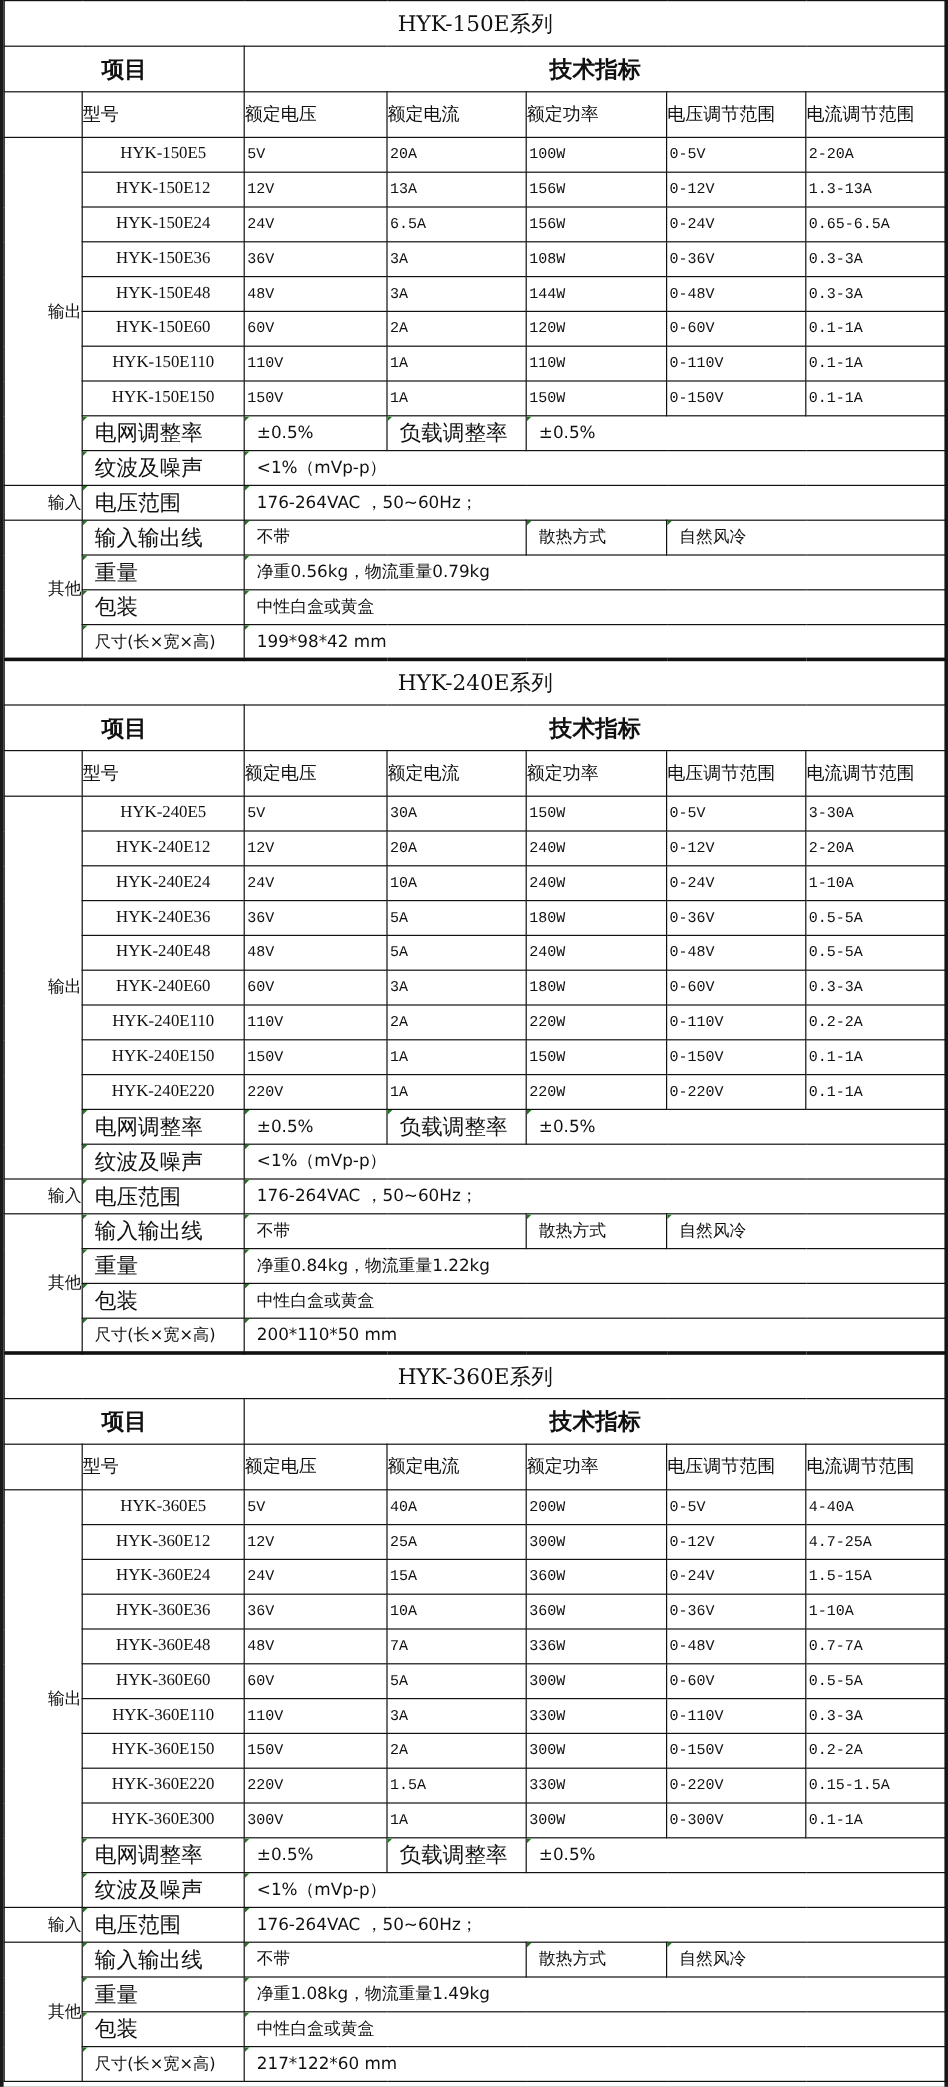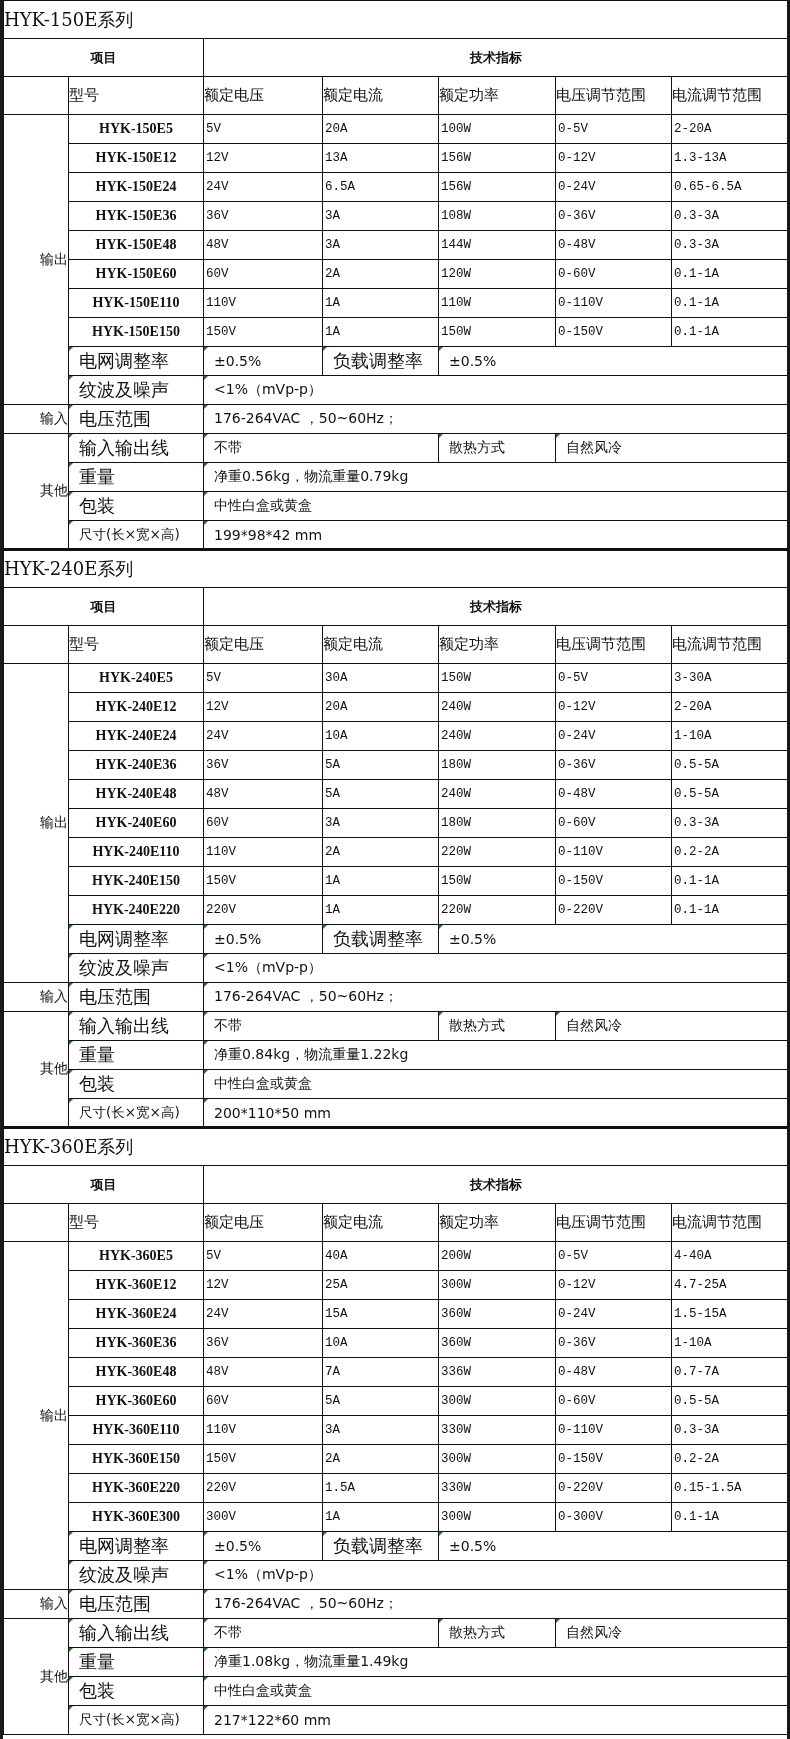--- a/index.html
+++ b/index.html
@@ -1,25 +1,25 @@
 <!DOCTYPE html>
 <html><head>
 <meta charset="utf-8">
 <style>
   * { box-sizing: border-box; margin: 0; padding: 0; }
   html, body { width: 790px; height: 1739px; background: #1e1e1e; overflow: hidden; }
   #page { position: absolute; left: 0; top: 0; width: 790px; height: 1739px; background: #ffffff; border-left: 3px solid #1a1a1a; border-right: 3px solid #1a1a1a; }
   table.spec { border-collapse: collapse; width: 785px; table-layout: fixed; font-family: "DejaVu Sans", sans-serif; font-size: 13px; color: #111; }
   table.spec td { border: 1px solid #111; height: 29px; padding: 0; vertical-align: middle; white-space: nowrap; overflow: hidden; position: relative; }
-  table.spec tr.title td { height: 38px; font-family: "DejaVu Serif", "Liberation Serif", serif; font-size: 18px; border-top: 3px solid #111; }
+  table.spec tr.title td { height: 38px; text-align: center; font-family: "DejaVu Serif", "Liberation Serif", serif; font-size: 18px; border-top: 3px solid #111; }
   table.spec tr.first.title td { border-top: 1px solid #111; }
-  table.spec tr.head1 td { height: 38px; font-size: 13px; font-weight: bold; margin-top: 32px; }
+  table.spec tr.head1 td { height: 38px; font-size: 19px; font-weight: bold; margin-top: 32px; }
   table.spec tr.head2 td { height: 38px; font-size: 15px; text-align: left; }
   td.group { text-align: right; font-size: 14px; }
-  td.model { text-align: center; font-family: "Liberation Serif", "DejaVu Serif", serif; font-weight: bold; font-size: 14px; }
+  td.model { text-align: center; font-family: "Liberation Serif", "DejaVu Serif", serif; font-weight: normal; font-size: 14px; }
   td.val { font-family: "Liberation Mono", "DejaVu Sans Mono", monospace; font-size: 12.5px; padding-left: 2px !important; }
   td.lbl { font-size: 18px; padding-left: 10px !important; }
   td.txt { font-size: 14px; padding-left: 10px !important; }
   td.tri::before { content: ""; position: absolute; left: 0; top: 0; width: 0; height: 0; border-top: 4px solid #1c7a1c; border-right: 4px solid transparent; }
 </style>
 </head>
 <body>
 
 <div id="page">
   <table class="spec">

